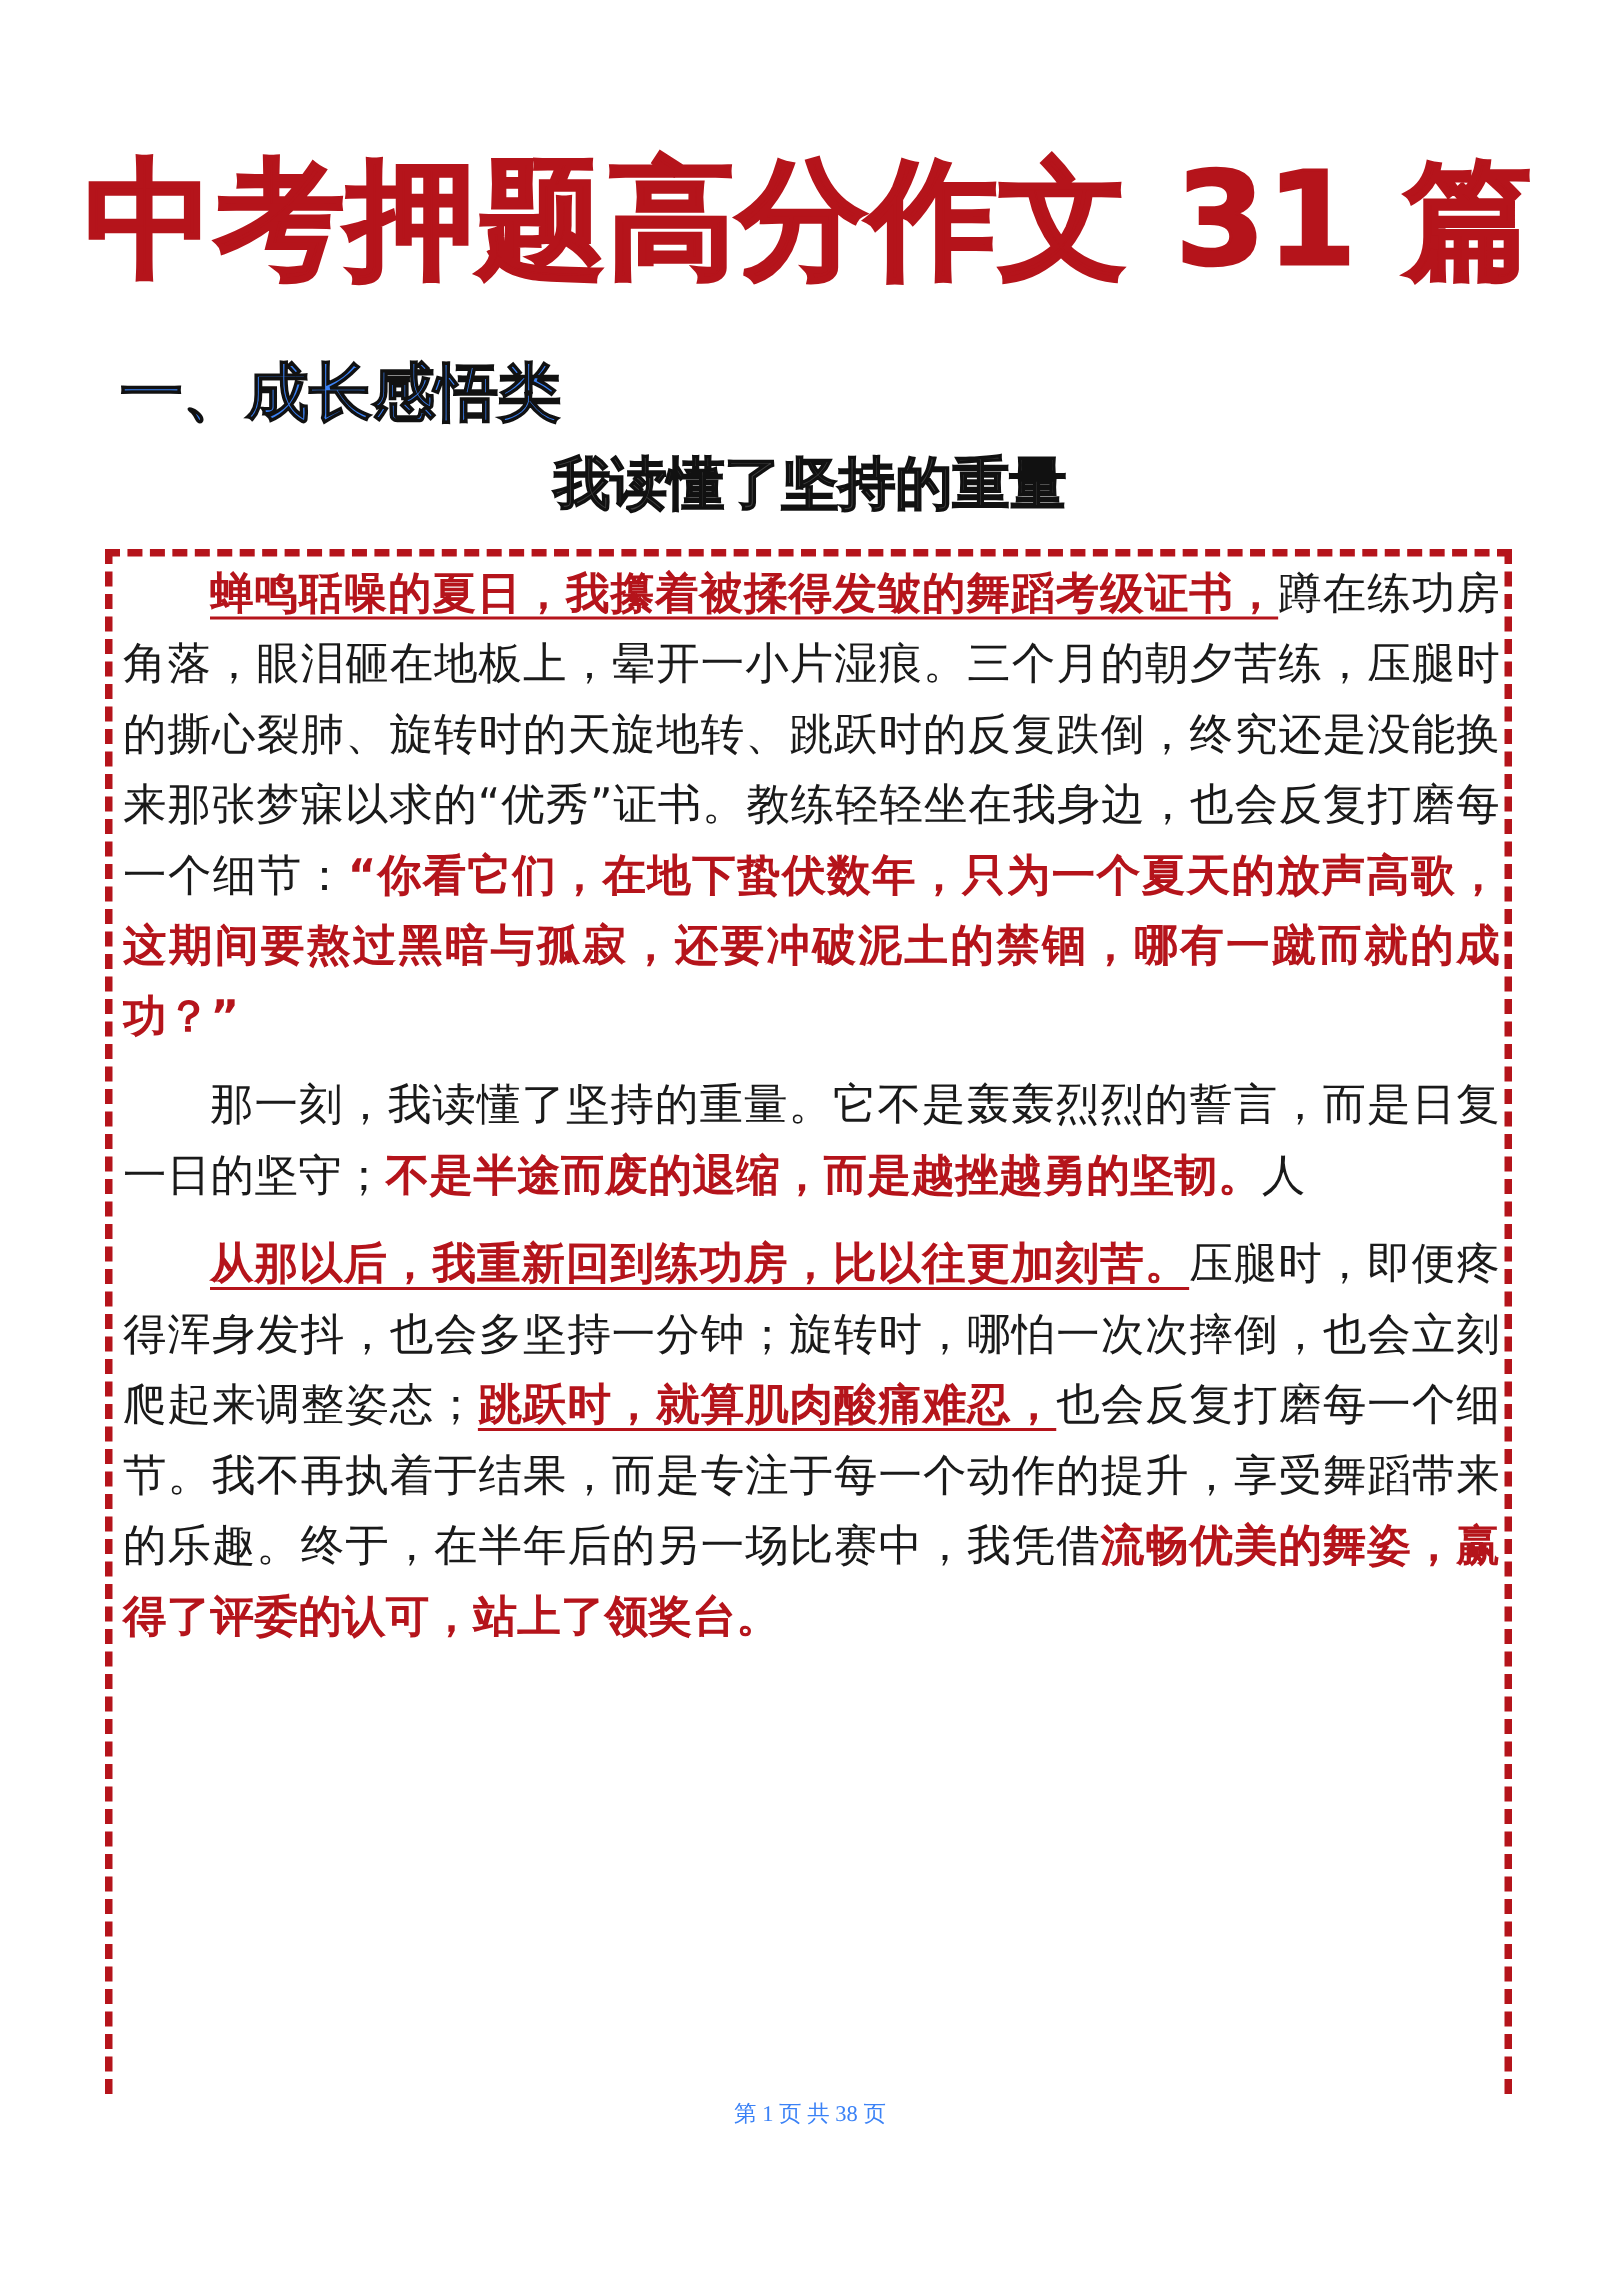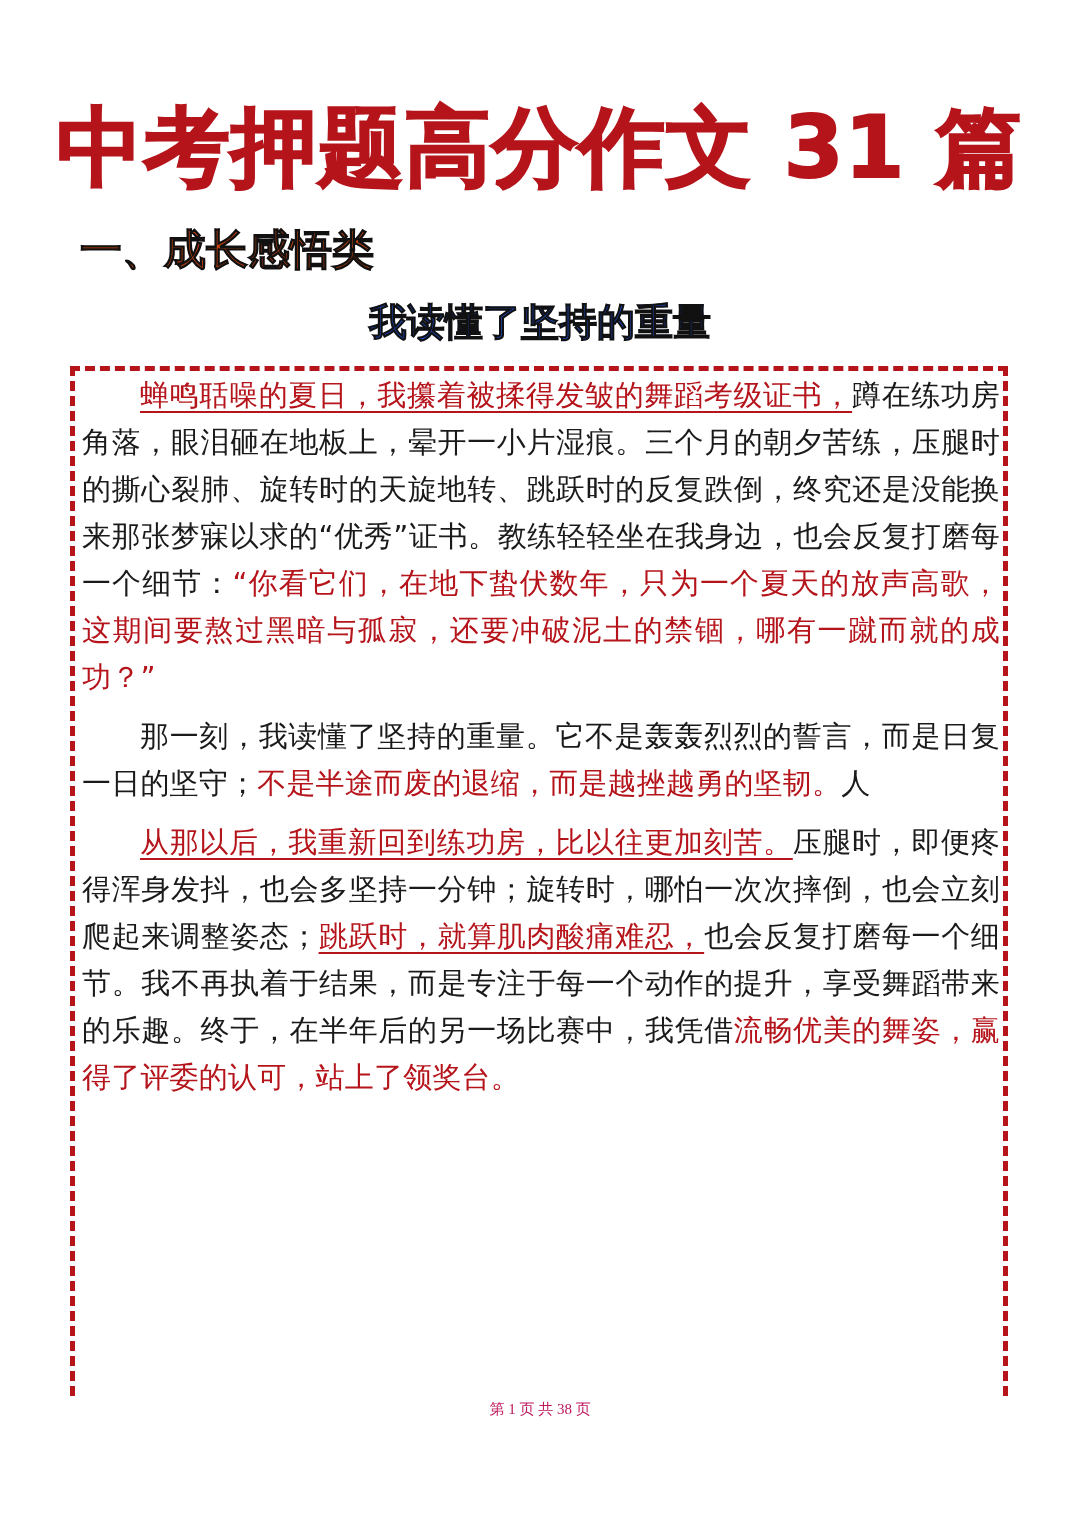--- a/index.html
+++ b/index.html
@@ -1,33 +1,33 @@
 <!DOCTYPE html>
 <html><head>
   <meta charset="utf-8">
   <style>
     html, body { margin: 0; padding: 0; background: #ffffff; }
     body { width: 1080px; height: 1513px; position: relative; overflow: hidden;
            font-family: "DejaVu Sans", "Liberation Sans", sans-serif; color: #1a1a1a; }
     .main-title { position: absolute; top: 92px; left: 0; width: 1080px; text-align: center;
       font-size: 86px; font-weight: 900; color: #b5141b; letter-spacing: 1px; line-height: 110px;
       -webkit-text-stroke: 2px #b5141b; }
-    .section-heading { position: absolute; top: 220px; left: 80px; font-size: 42px; font-weight: 900;
-      color: #c2410c; -webkit-text-stroke: 1px #111; line-height: 60px; }
+    .section-heading { position: absolute; top: 232px; left: 80px; font-size: 42px; font-weight: 900;
+      color: #3b82f6; -webkit-text-stroke: 1px #111; line-height: 60px; }
     .essay-title { position: absolute; top: 292px; left: 0; width: 1080px; text-align: center;
-      font-size: 38px; font-weight: 900; color: #1d4ed8; -webkit-text-stroke: 1px #111; line-height: 60px; }
+      font-size: 38px; font-weight: 900; color: #404040; -webkit-text-stroke: 1px #111; line-height: 60px; }
     .essay-box { position: absolute; top: 366px; left: 70px; width: 938px; height: 1030px;
       border: 5px dashed #b5141b; border-bottom: none; box-sizing: border-box; }
     .essay-body { position: absolute; top: 372px; left: 82px; width: 918px; }
     .para { font-size: 29px; line-height: 47px; margin: 0 0 12px 0; text-align: justify;
       text-indent: 2em; letter-spacing: 0.2px; }
-    .red { color: #b5141b; }
+    .red { color: #b5141b; font-weight: bold; }
     .ul { text-decoration: underline; text-decoration-color: #b5141b; text-underline-offset: 6px; }
     .footer { position: absolute; top: 1400px; left: 0; width: 1080px; text-align: center;
-      font-family: "Liberation Serif", serif; font-size: 15px; color: #be185d; }
+      font-family: "Liberation Serif", serif; font-size: 15px; color: #3b82f6; }
   </style>
 </head>
 <body>
 
 <div class="main-title">中考押题高分作文 31 篇</div>
 <div class="section-heading">一、成长感悟类</div>
 <div class="essay-title">我读懂了坚持的重量</div>
 
 <div class="essay-box"></div>
 

